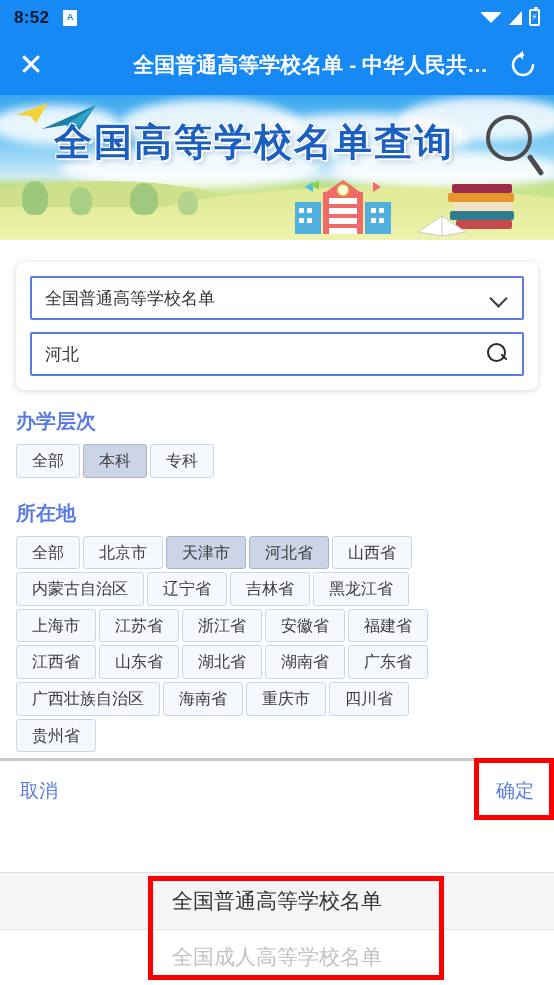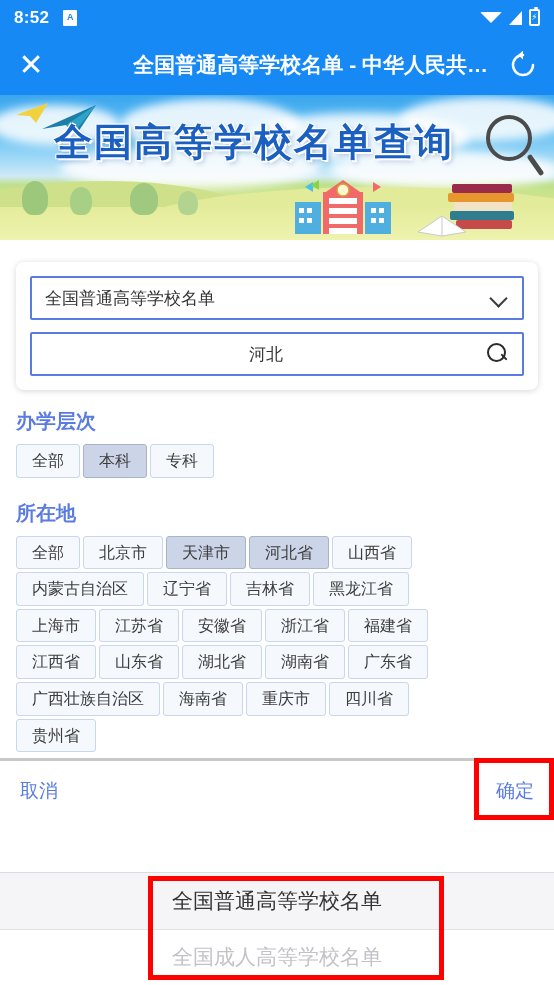--- a/index.html
+++ b/index.html
@@ -12,21 +12,21 @@
   #app { position: relative; width: 554px; height: 985px; background:#fff; }
 
   
   .statusbar {
     position: absolute; top:0; left:0; width:554px; height:35px;
     background:#1689f5;
     display:flex; align-items:center; justify-content:space-between;
     padding: 0 14px;
   }
   .sb-left { display:flex; align-items:center; gap:14px; }
-  .sb-time { color:#ffffff; font-size:17px; font-weight:bold; letter-spacing:.3px; }
+  .sb-time { color:#0f172a; font-size:17px; font-weight:bold; letter-spacing:.3px; }
   .sb-appicon {
     width:14px; height:16px; background:#fff; border-radius:1px;
     color:#1689f5; font-size:9px; font-weight:bold;
     display:flex; align-items:center; justify-content:center; line-height:1;
   }
   .sb-right { display:flex; align-items:center; gap:7px; }
   .ic-wifi { width:0;height:0;border-left:11px solid transparent;border-right:11px solid transparent;border-top:11px solid #fff; border-radius:2px;}
   .ic-signal { width:0;height:0;border-left:13px solid transparent;border-bottom:14px solid #fff; }
   .ic-batt { width:11px; height:17px; border:2px solid #fff; border-radius:2px; position:relative; display:flex;align-items:center;justify-content:center; }
   .ic-batt:before{content:"";position:absolute;top:-4px;left:2.5px;width:4px;height:2px;background:#fff;border-radius:1px;}
@@ -71,21 +71,21 @@
   .card {
     position:absolute; top:262px; left:16px; width:522px; height:128px;
     background:#fff; border-radius:8px;
     box-shadow: 0 1px 6px rgba(0,0,0,.16);
     padding:14px;
   }
   .field {
     height:44px; border:2px solid #5a7ce2; border-radius:2px;
     display:flex; align-items:center; padding:0 13px; background:#fff;
   }
-  .field + .field { margin-top:12px;text-align:center; }
+  .field + .field { margin-top:12px; }
   .field .val { flex:1; font-size:17px; color:#333; }
   .chev { width:18px; height:18px; position:relative; }
   .chev:before{content:"";position:absolute;left:1px;top:3px;width:11px;height:11px;
     border-left:2.4px solid #3c3c3c;border-bottom:2.4px solid #3c3c3c;transform:rotate(-45deg);}
   .srch { width:22px; height:22px; position:relative; }
   .srch:before{content:"";position:absolute;left:0;top:0;width:15px;height:15px;
     border:2px solid #2b2b2b;border-radius:50%;}
   .srch:after{content:"";position:absolute;left:13px;top:13px;width:8px;height:2px;
     background:#2b2b2b;transform:rotate(45deg);border-radius:2px;}
 
@@ -247,22 +247,22 @@
         <div class="chip">北京市</div>
         <div class="chip sel">天津市</div>
         <div class="chip sel">河北省</div>
         <div class="chip">山西省</div>
         <div class="chip">内蒙古自治区</div>
         <div class="chip">辽宁省</div>
         <div class="chip">吉林省</div>
         <div class="chip">黑龙江省</div>
         <div class="chip">上海市</div>
         <div class="chip">江苏省</div>
+        <div class="chip">浙江省</div>
         <div class="chip">安徽省</div>
-        <div class="chip">浙江省</div>
         <div class="chip">福建省</div>
         <div class="chip">江西省</div>
         <div class="chip">山东省</div>
         <div class="chip">湖北省</div>
         <div class="chip">湖南省</div>
         <div class="chip">广东省</div>
         <div class="chip">广西壮族自治区</div>
         <div class="chip">海南省</div>
         <div class="chip">重庆市</div>
         <div class="chip">四川省</div>

